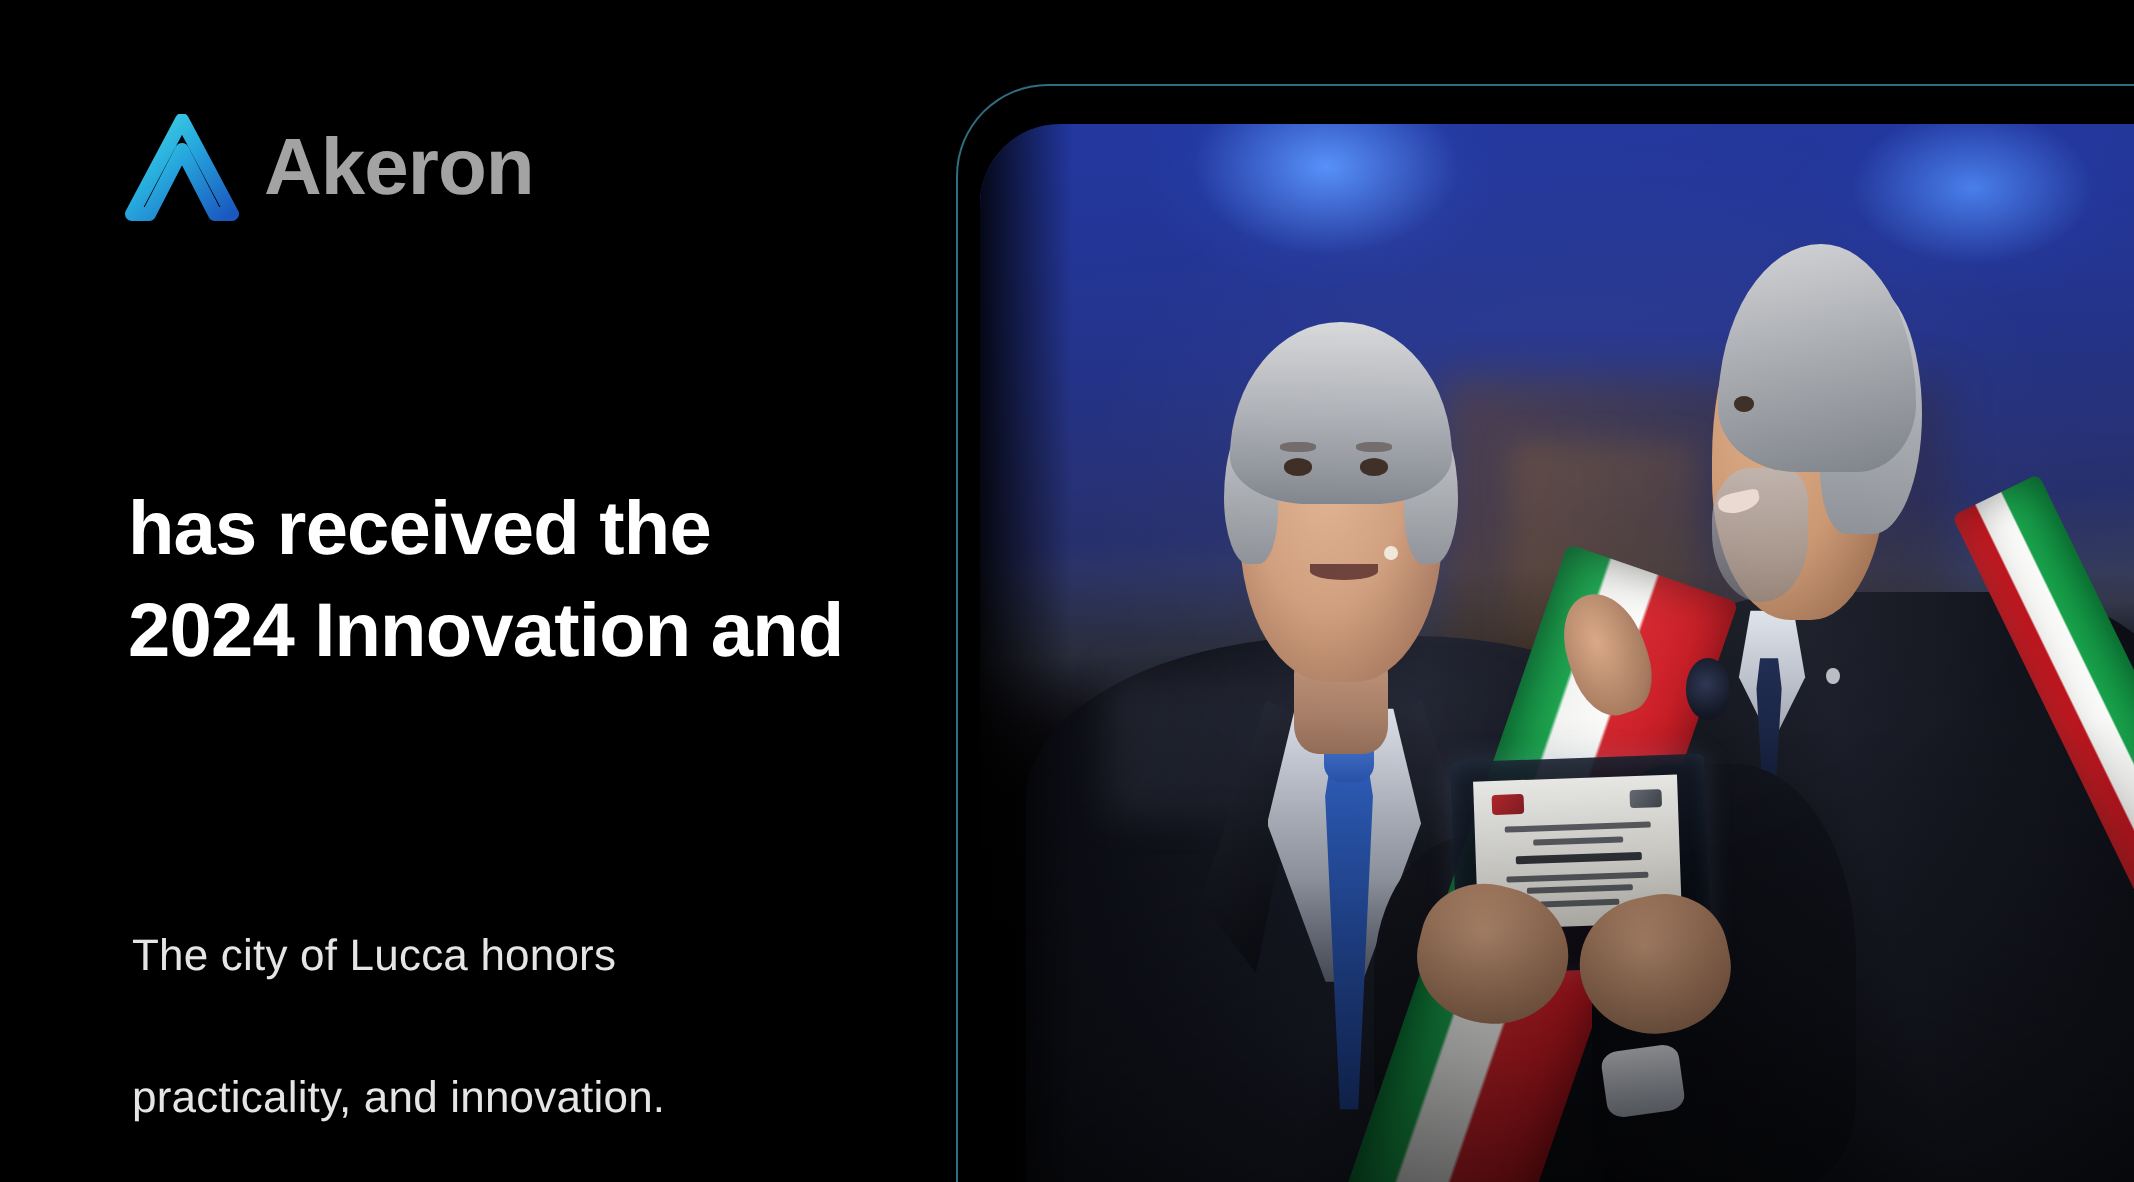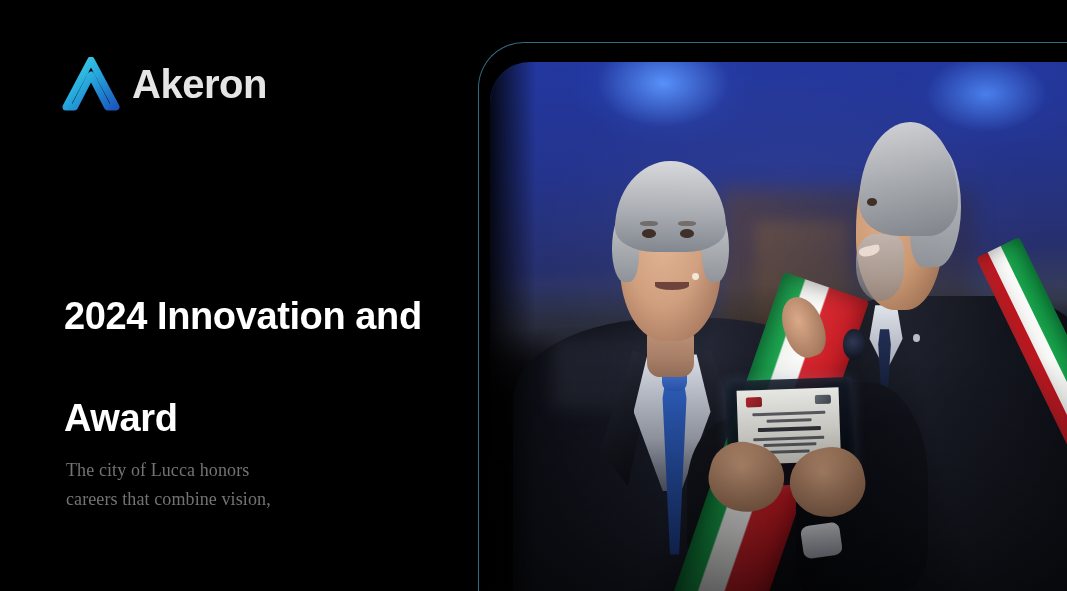--- a/index.html
+++ b/index.html
@@ -40,21 +40,21 @@
     align-items: center;
     gap: 12px;
     height: 54px;
   }
   .brand-mark {
     width: 58px;
     height: 54px;
     display: block;
   }
   .brand-name {
-    color: #e5e5e5;
+    color: #a3a3a3;
     font-size: 40px;
     font-weight: 600;
     letter-spacing: -0.5px;
     line-height: 1;
     white-space: nowrap;
   }
 
   .headline {
     position: absolute;
     left: 64px;
@@ -65,26 +65,25 @@
     font-weight: 600;
     line-height: 1.34;
     letter-spacing: -0.4px;
   }
 
   .subhead {
     position: absolute;
     left: 66px;
     top: 438px;
     width: 330px;
-    color: #737373;
-    font-size: 18px;
+    color: #e5e5e5;
+    font-size: 22px;
     font-weight: 400;
     line-height: 1.62;
     letter-spacing: 0.1px;
-    font-family: Liberation Serif, serif;
   }
 
   
   .photo-wrap {
     position: absolute;
     left: 478px;
     top: 0;
     width: 589px;
     height: 591px;
     background: #000000;
@@ -451,29 +450,29 @@
             </linearGradient>
           </defs>
           <path d="M29 3 L54 50 L45.5 50 L29 18 L12.5 50 L4 50 Z" fill="none" stroke="url(#akGrad)" stroke-width="7" stroke-linejoin="round" stroke-linecap="round"></path>
         </svg>
       </span>
       <span class="brand-name">Akeron</span>
     </div>
 
     <h1 class="headline">
       <br>
-      <br>
+      <span>has received the</span><br>
       <span>2024 Innovation and</span><br>
       <br>
-      <span>Award</span>
     </h1>
 
     <p class="subhead">
       <span>The city of Lucca honors</span><br>
-      <span>careers that combine vision,</span><br>
+      <br>
+      <span>practicality, and innovation.</span>
     </p>
 
   </div>
 
   <div class="photo-wrap">
 
     <div class="accent-outline"></div>
 
     <div class="photo">
 

